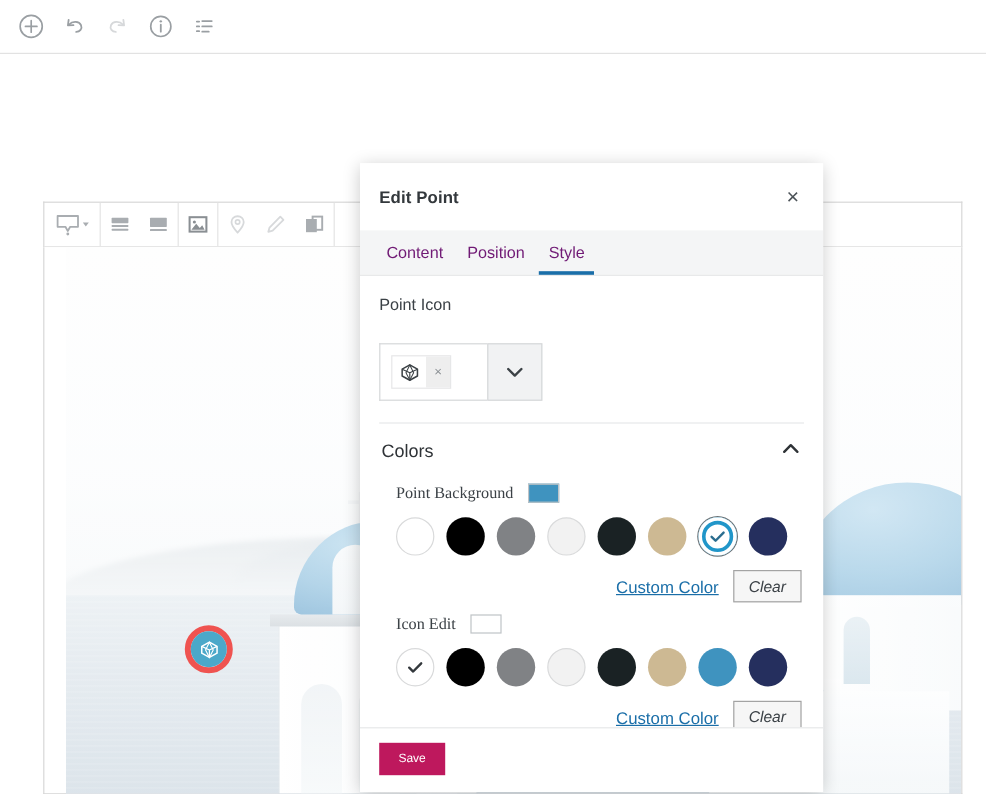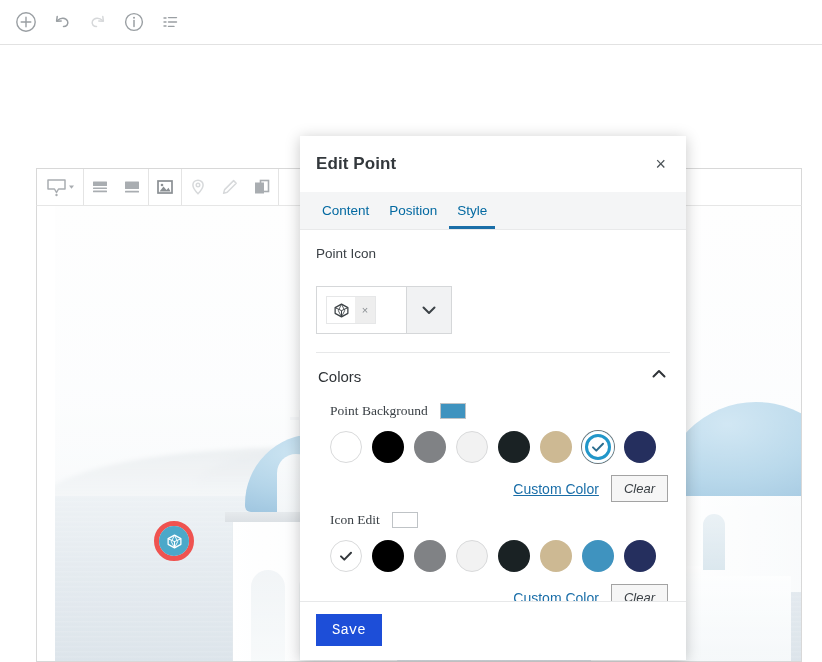--- a/index.html
+++ b/index.html
@@ -318,21 +318,21 @@
   .modal-header {
     height: 56px;
     display: flex;
     align-items: center;
     justify-content: space-between;
     padding: 0 16px 0 16px;
     box-sizing: border-box;
     background: #ffffff;
   }
   .modal-title {
-    font-size: 17px;
+    font-size: 14px;
     font-weight: bold;
     color: #33383c;
     letter-spacing: .1px;
   }
   .modal-close {
     font-size: 18px;
     color: #4c5358;
     cursor: pointer;
     line-height: 1;
     padding: 4px 4px;
@@ -344,21 +344,21 @@
     align-items: stretch;
     padding-left: 12px;
     box-sizing: border-box;
     border-bottom: 1px solid #e8e9ea;
   }
   .tab {
     padding: 0 10px;
     display: flex;
     align-items: center;
     font-size: 13.5px;
-    color: #0369a1;
+    color: #701a75;
     cursor: pointer;
     position: relative;
   }
   .tab.active::after {
     content: "";
     position: absolute;
     left: 2px; right: 2px; bottom: 0;
     height: 3px;
     background: #1a6ea8;
   }
@@ -505,27 +505,27 @@
     cursor: pointer;
     font-style: italic;
   }
   .modal-footer {
     border-top: 1px solid #e7e8e9;
     padding: 12px 16px 14px 16px;
     display: flex;
     gap: 0;
   }
   .btn-save {
-    background: #1d4ed8;
+    background: #be185d;
     color: #ffffff;
-    font-size: 14px;
+    font-size: 10px;
     border: none;
     padding: 8px 16px;
     cursor: pointer;
-    font-family: Liberation Mono, monospace;
+    font-family: Liberation Sans, sans-serif;
   }
   .btn-cancel {
     background: #fdfdfd;
     color: #3b4146;
     font-size: 14px;
     border: 1px solid #d6d8da;
     border-left: none;
     padding: 8px 14px;
     cursor: pointer;
     font-family: "Liberation Sans", sans-serif;

